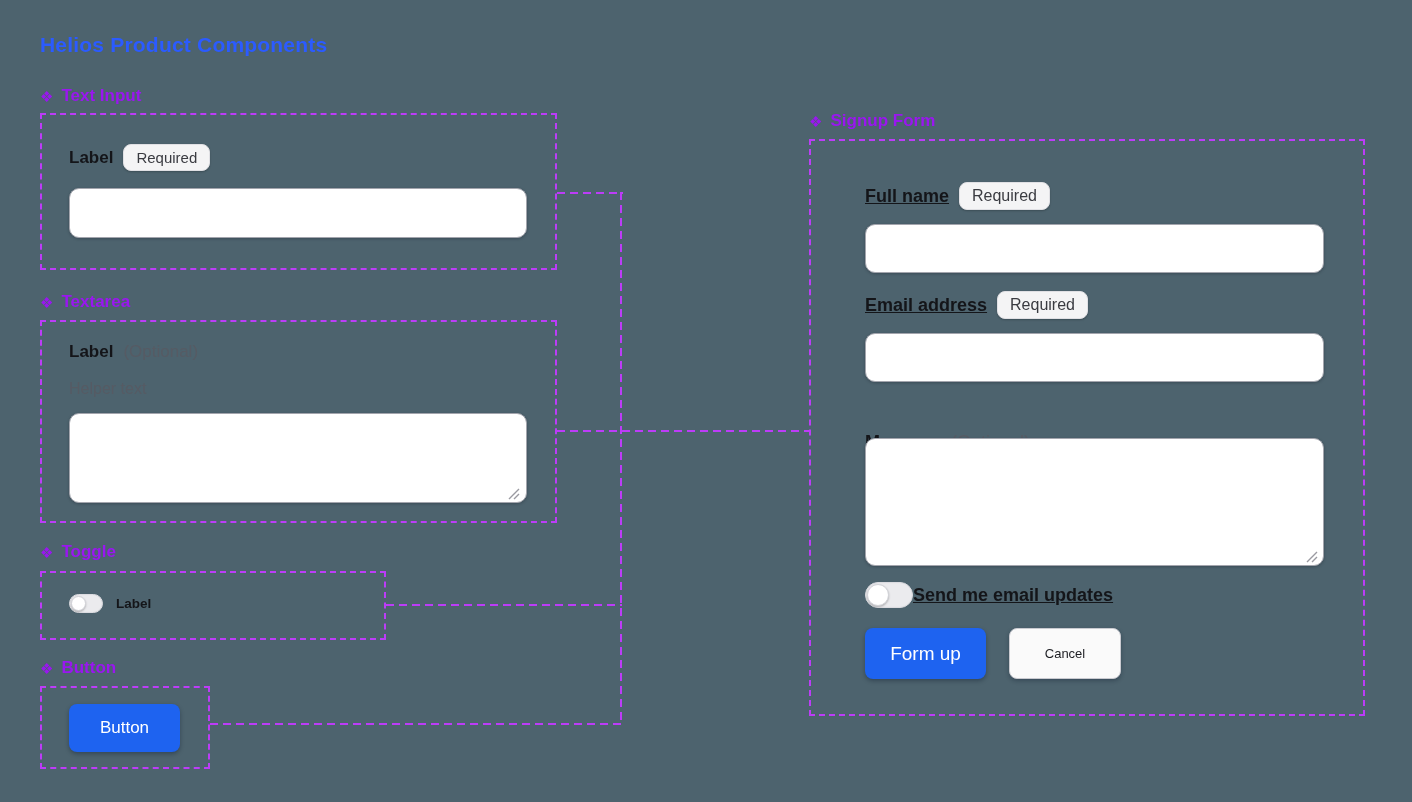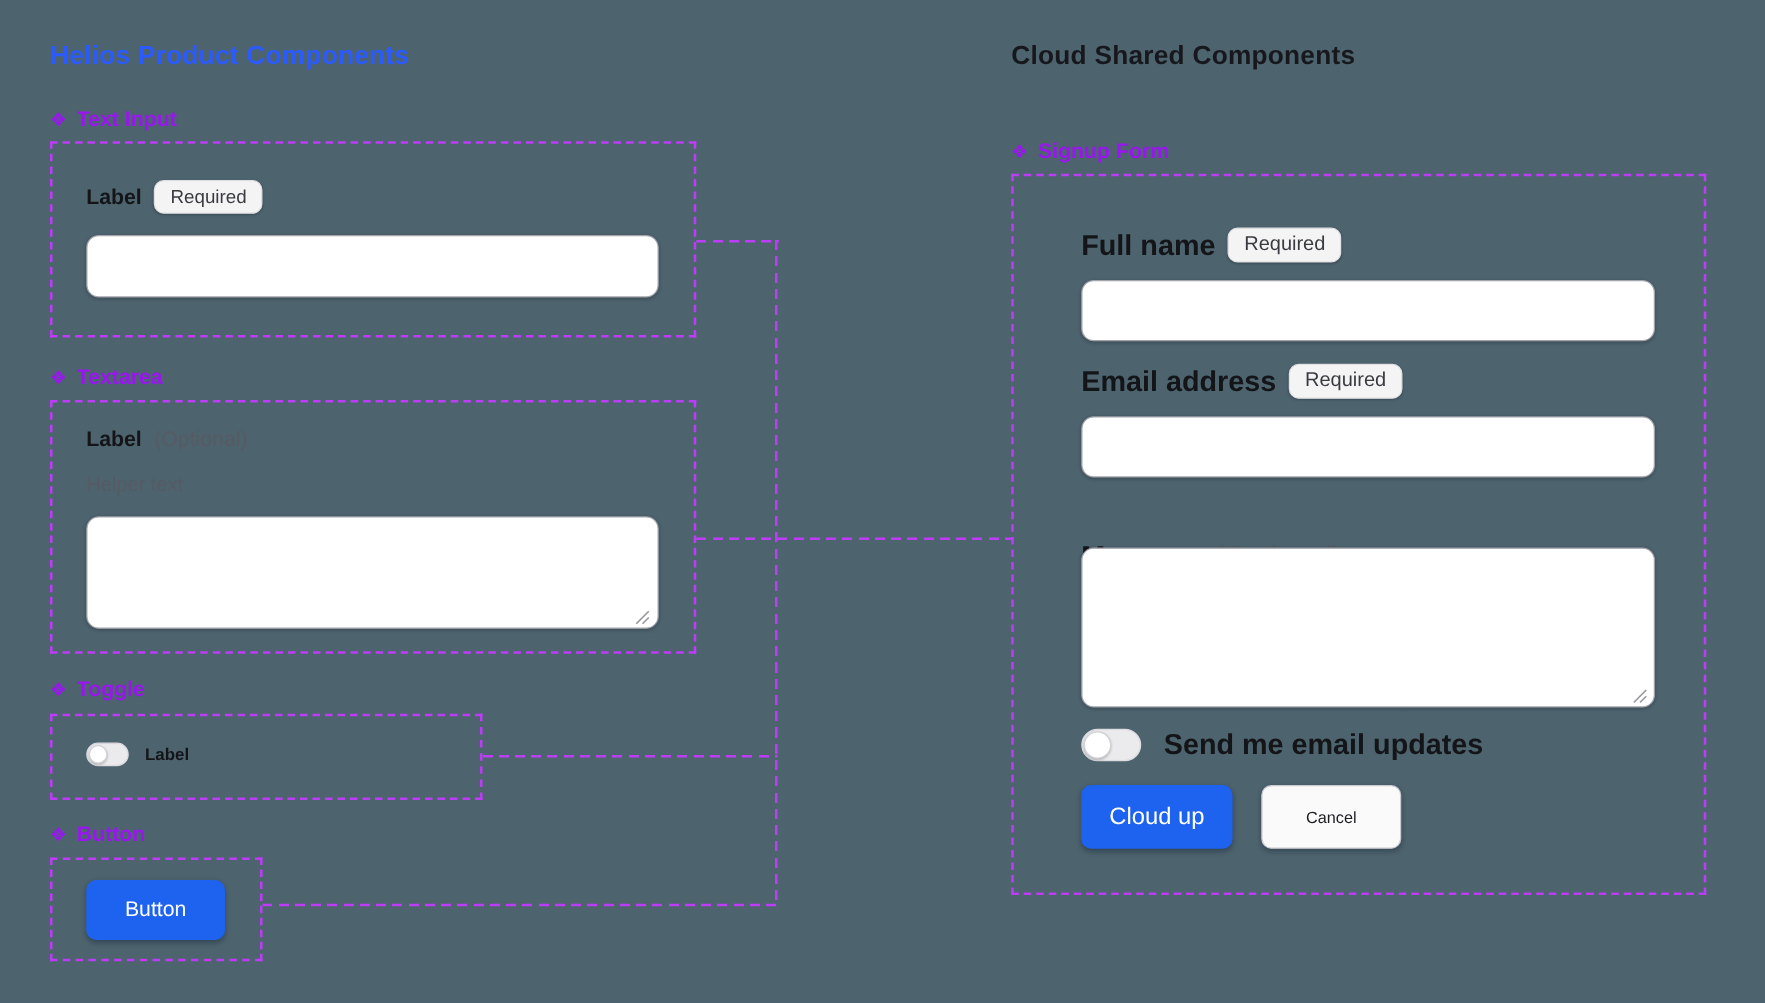--- a/index.html
+++ b/index.html
@@ -22,21 +22,21 @@
   .frame { position:absolute; border:2px dashed #bc3cf8; }
 
   
   .hline { position:absolute; height:2px;
     background:repeating-linear-gradient(90deg,#bc3cf8 0 8px,transparent 8px 13px); }
   .vline { position:absolute; width:2px;
     background:repeating-linear-gradient(180deg,#bc3cf8 0 8px,transparent 8px 13px); }
 
   .fld-label { position:absolute; display:flex; align-items:center; gap:10px; }
   .lbl { font-weight:700; color:#141519; font-size:17px; }
-  .lbl.lg { font-size:23px; }
+  .lbl.lg { font-size:18px;text-decoration:underline; }
   .muted { color:#565b64; font-weight:400; }
   .badge { display:inline-flex; align-items:center; background:#f4f4f5;
     border:1px solid #e0e0e4; border-radius:8px; color:#3a3b41;
     box-shadow:0 1px 2px rgba(0,0,0,.22); padding:4px 12px; font-size:15px; }
   .badge.lg { font-size:16px; padding:4px 12px; }
 
   .tinput, .tarea {
     position:absolute; background:#fff; border:1px solid #a3a5ad; border-radius:10px;
     box-shadow:0 1px 3px rgba(13,18,28,.28); font-size:16px; color:#141519;
     padding:8px 12px; outline:none; resize:none; }
@@ -63,21 +63,20 @@
     box-shadow:0 2px 4px rgba(10,20,40,.35); }
   .btn.secondary { background:#fafafa; color:#1c1d22; border:1px solid #c9cad0;
     box-shadow:0 2px 4px rgba(10,20,40,.3); }
 </style>
 </head>
 <body>
 
 <div class="canvas">
 
   <div class="page-title blue" style="left:40px; top:33px;">Helios Product Components</div>
-  <div class="page-title dark" style="left:809px; top:33px;">Cloud Shared Components</div>
 
   <div class="hline" style="left:557px; top:192px; width:66px;"></div>
   <div class="vline" style="left:620px; top:192px; height:533px;"></div>
   <div class="hline" style="left:557px; top:430px; width:253px;"></div>
   <div class="hline" style="left:386px; top:604px; width:236px;"></div>
   <div class="hline" style="left:210px; top:723px; width:412px;"></div>
 
   <div class="comp-label" style="left:40px; top:86px;">
     <span class="cicon">❖</span>
     <span>Text Input</span>
@@ -147,24 +146,24 @@
 
     <div class="fld-label" style="left:54px; top:259px;margin-top:32px;">
       <span class="lbl lg">Message</span>
       <span class="lbl lg muted">(Optional)</span>
     </div>
     <textarea class="tarea" style="left: 54px; top: 297px; width: 459px; height: 128px;"></textarea>
     <svg class="grip" style="left:494px; top:409px;" width="13" height="13" viewBox="0 0 13 13">
       <path d="M12 2 L2 12 M12 7 L7 12" stroke="#9a9aa1" stroke-width="1.4" fill="none"></path>
     </svg>
 
-    <div class="toggle-row" style="left:54px; top:441px; gap:18px;justify-content:flex-end;">
+    <div class="toggle-row" style="left:54px; top:441px; justify-content:flex-end;">
       <span class="toggle lg" style="position:relative;">
         <span class="knob"></span>
       </span>
       <span class="lbl lg">Send me email updates</span>
     </div>
 
-    <button class="btn primary" style="left:54px; top:487px; width:121px; height:51px; font-size:19px;">Cloud up</button>
+    <button class="btn primary" style="left:54px; top:487px; width:121px; height:51px; font-size:19px;">Form up</button>
     <button class="btn secondary" style="left:198px; top:487px; width:112px; height:51px; font-size:13px;">Cancel</button>
   </div>
 
 </div>
 
 </body></html>

